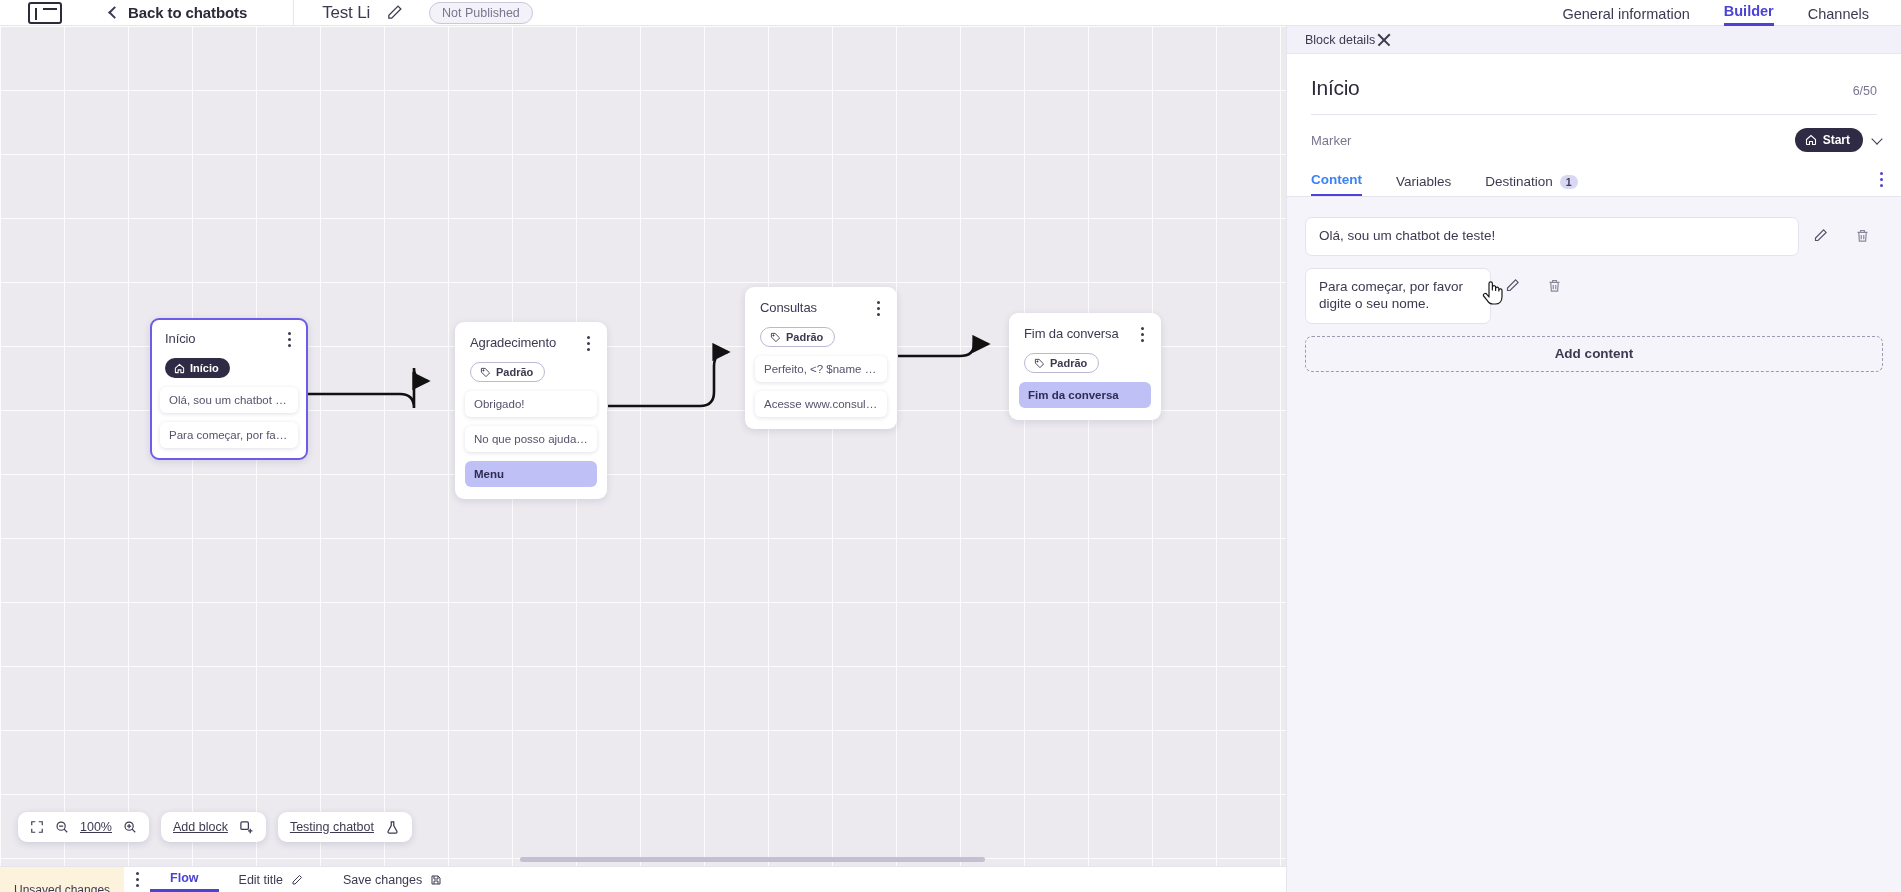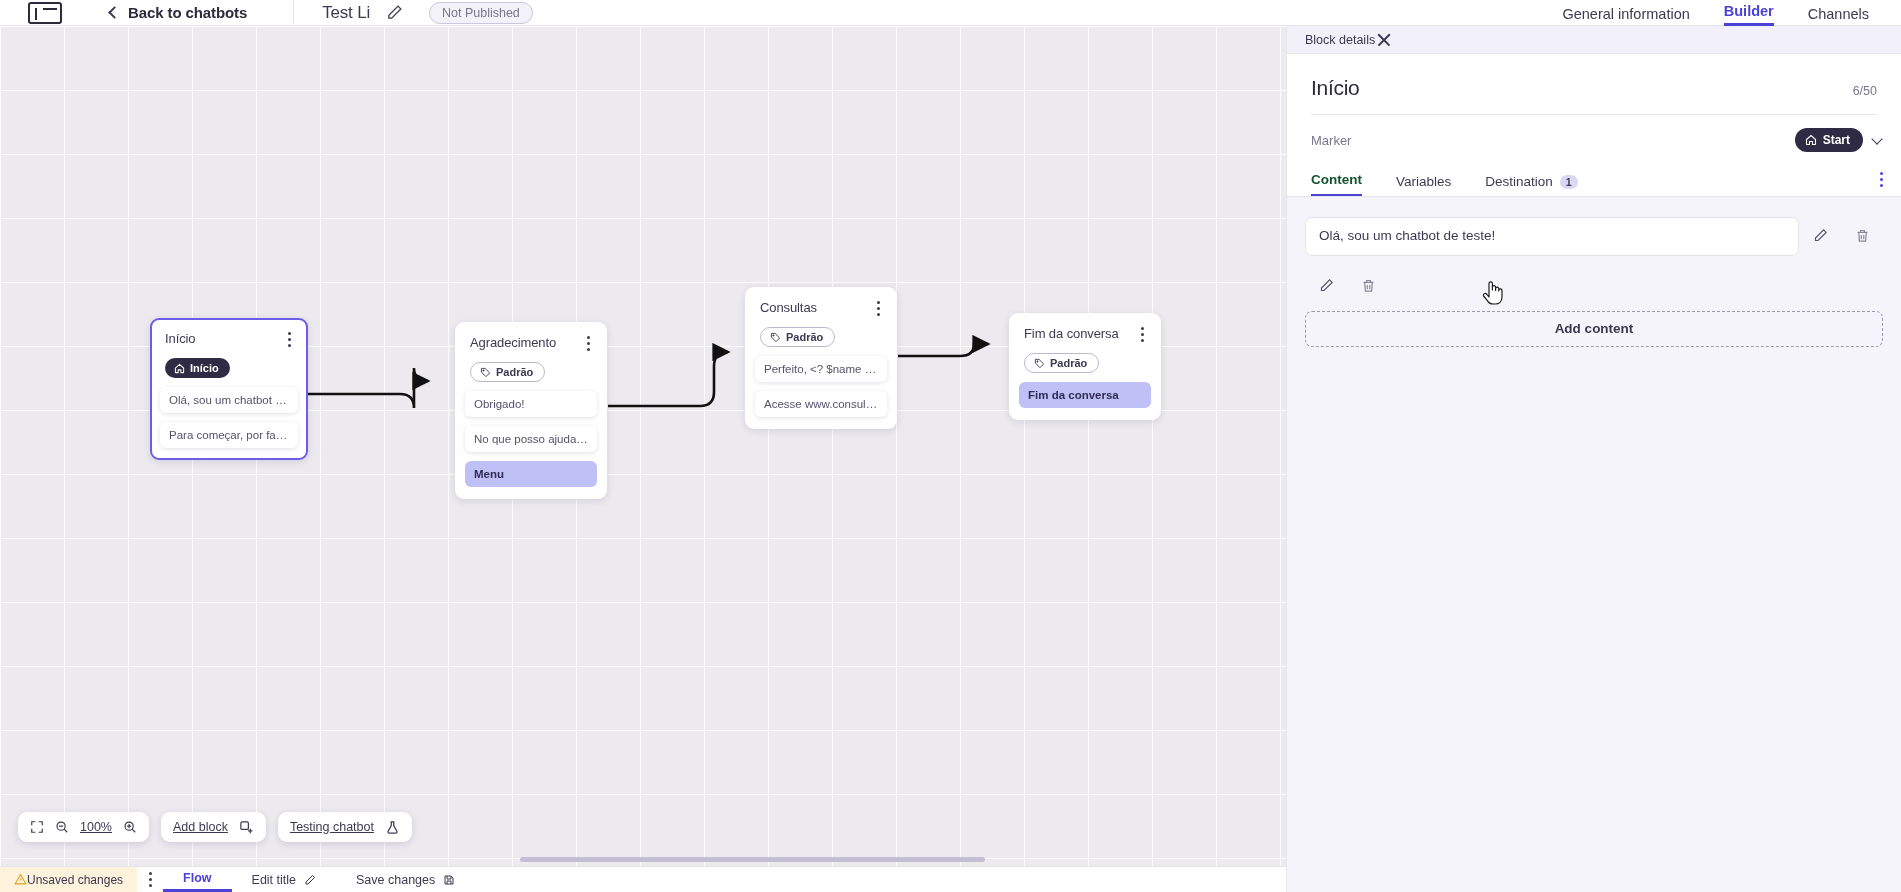--- a/index.html
+++ b/index.html
@@ -102,22 +102,22 @@
     position:absolute; bottom:4px; left:520px; width:465px; height:5px;
     background:#c3c0d4; border-radius:3px; z-index:25; cursor:pointer;
   }
 
   
   .statusbar {
     position:absolute; left:0; bottom:0; width:1286px; height:26px;
     background:#fff; border-top:1px solid #e6e5ee; display:flex; align-items:stretch; z-index:45;
   }
   .unsaved {
-    display:flex; align-items:center; gap:0; background:#fdf3dd;
-    padding:0 14px; font-size:12px; color:#3c3a50;
+    display:flex; align-items:center; gap:16px; background:#fdf3dd;
+    padding:0 14px; font-size:12px; color:#3c3a50;flex-direction:column;
   }
   .sb-kebab { width:26px; display:flex; flex-direction:column; align-items:center; justify-content:center; gap:3px; cursor:pointer; }
   .sb-kebab i { width:3px;height:3px;border-radius:50%;background:#3c3a50;display:block; }
   .sb-tab {
     display:flex; align-items:center; gap:8px; padding:0 20px; font-size:12.5px;
     color:#3c3a50; cursor:pointer;
   }
   .sb-tab.active { color:#4b42d6; font-weight:700; border-bottom:3px solid #4b42d6; }
 
   
@@ -152,21 +152,21 @@
   .p-marker-lbl { font-size:13px; color:#7a7690; }
   .marker-sel { display:flex; align-items:center; gap:10px; cursor:pointer; }
   .chip-start {
     display:inline-flex; align-items:center; gap:6px; background:#2f2b44; color:#fff;
     border-radius:13px; padding:5px 13px 5px 10px; font-size:12px; font-weight:700;
   }
   .chev-d { width:8px;height:8px; border-right:1.8px solid #3c3a50; border-bottom:1.8px solid #3c3a50; transform:rotate(45deg); margin-bottom:3px; }
 
   .p-tabs { display:flex; align-items:flex-end; padding:0 18px 0 24px; border-bottom:1px solid #e6e5ee; height:30px; }
   .p-tab { font-size:13.5px; color:#3c3a50; padding:0 0 7px 0; margin-right:34px; cursor:pointer; display:flex; align-items:center; gap:7px; }
-  .p-tab.active { color:#14532d; font-weight:700; border-bottom:2.5px solid #4b42d6;margin-top:36px; }
+  .p-tab.active { color:#3b82f6; font-weight:700; border-bottom:2.5px solid #4b42d6;margin-top:36px; }
   .tab-badge { background:#d9d7f4; color:#3c3a50; border-radius:9px; font-size:10.5px; padding:1px 6px; font-weight:700; }
   .p-tabs-kebab { margin-left:auto; display:flex; flex-direction:column; gap:3px; align-items:center; padding-bottom:9px; cursor:pointer; }
   .p-tabs-kebab i { width:3px;height:3px;border-radius:50%;background:#4b42d6;display:block; }
 
   .p-content { background:#f5f4fa; padding:20px 18px 0 18px; height:calc(866px - 28px - 56px - 1px - 52px - 30px); }
   .content-item { display:flex; align-items:flex-start; gap:0; margin-bottom:12px; }
   .content-box {
     flex:1; background:#fff; border:1px solid #e4e2ee; border-radius:7px;
     padding:10px 13px; font-size:13.5px; color:#3c3a50; line-height:1.25;
   }
@@ -427,20 +427,21 @@
             </span>
             <span class="act-btn">
               <svg width="15" height="15" viewBox="0 0 24 24" fill="none" stroke="#8a879c" stroke-width="1.9">
                   <path d="M4 7h16M9 7V4h6v3M6 7l1 14h10l1-14M10 11v7M14 11v7"></path>
                 </svg>
             </span>
           </div>
         </div>
 
         <div class="content-item">
+          <div class="content-box" style="max-width:186px;">Para começar, por favor digite o seu nome.</div>
           <div class="item-actions">
             <span class="act-btn">
               <svg width="15" height="15" viewBox="0 0 24 24" fill="none" stroke="#55526b" stroke-width="1.9">
                   <path d="M17 3l4 4L8 20H4v-4L17 3z"></path>
                 </svg>
             </span>
             <span class="act-btn">
               <svg width="15" height="15" viewBox="0 0 24 24" fill="none" stroke="#8a879c" stroke-width="1.9">
                   <path d="M4 7h16M9 7V4h6v3M6 7l1 14h10l1-14M10 11v7M14 11v7"></path>
                 </svg>

